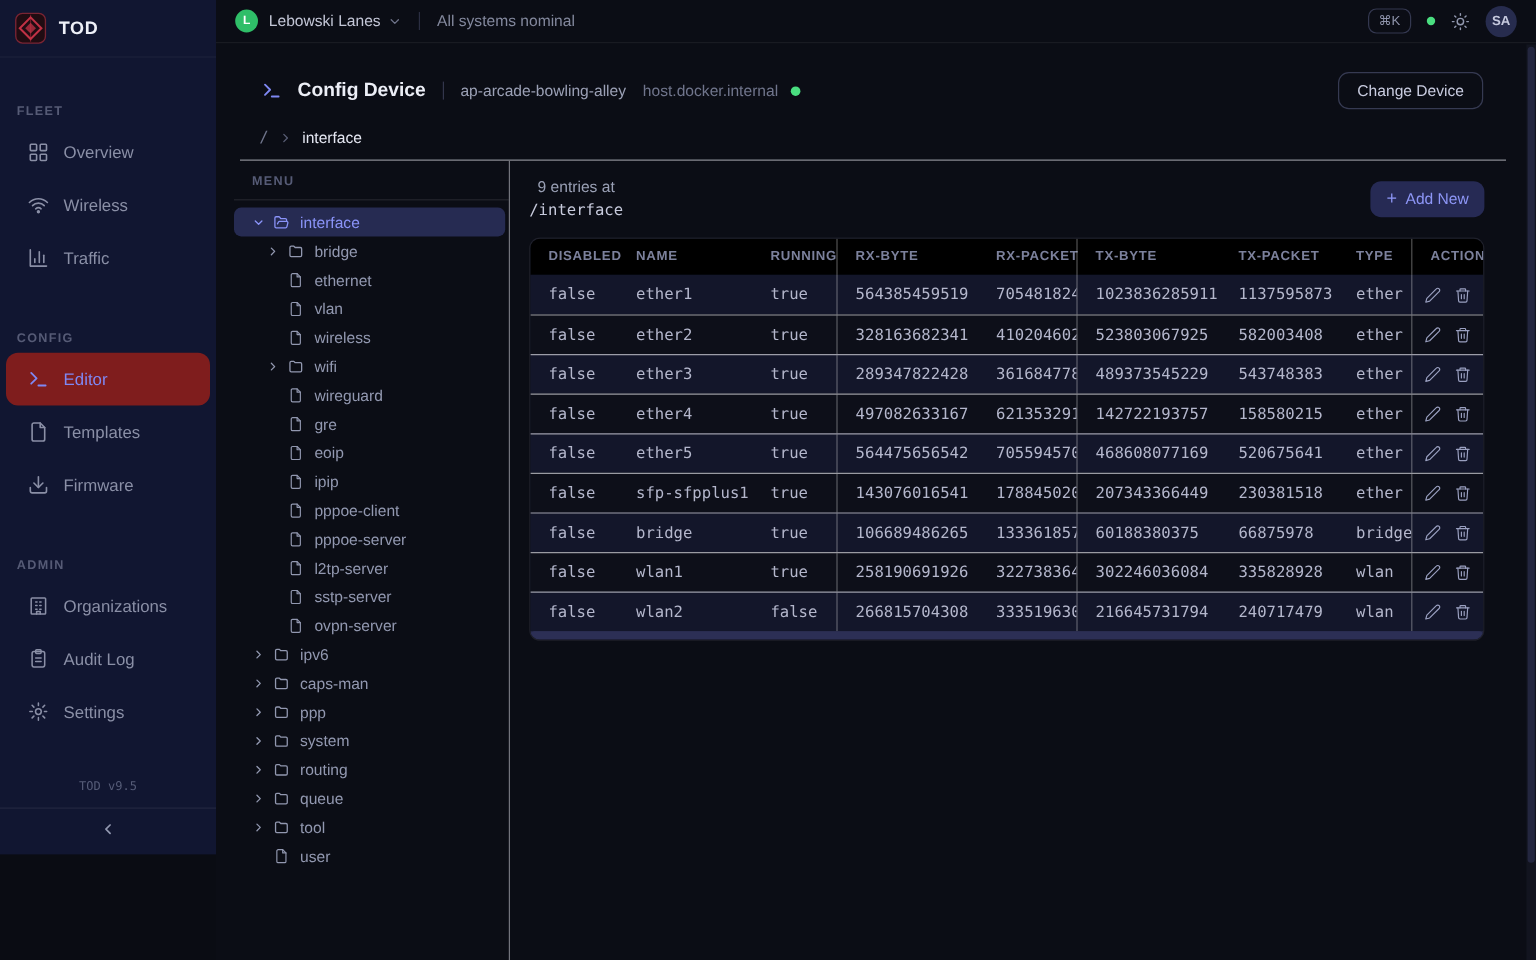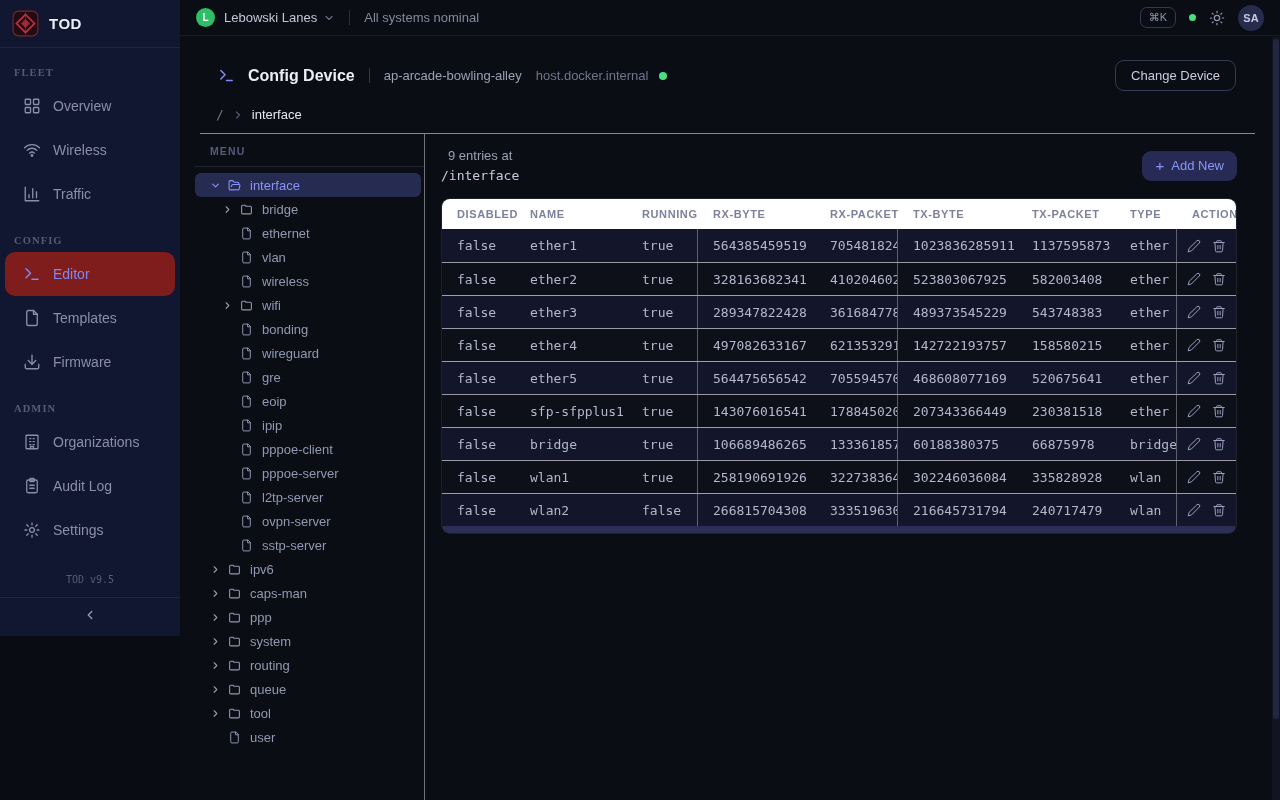--- a/index.html
+++ b/index.html
@@ -6,30 +6,30 @@
   html,body { width:1280px; height:800px; overflow:hidden; }
   body {
     font-family: "Liberation Sans", sans-serif;
     background:#0a0c13; color:#c7cada; font-size:13px;
     display:flex;
   }
   .mono { font-family:"DejaVu Sans Mono", monospace; }
 
   
   .sidebar {
-    width:180px; min-width:180px; height:636px; background:#111631;
+    width:180px; min-width:180px; height:712px; background:#111631;
     display:flex; flex-direction:column; position:relative; z-index:2;
   }
   .logo-row { height:48px; display:flex; align-items:center; gap:10px; padding-left:12px;
     border-bottom:1px solid rgba(255,255,255,0.06); cursor:pointer; }
   .logo-ico svg { width:27px; height:27px; display:block; }
   .brand-name { font-weight:700; font-size:15px; color:#eef0f8; letter-spacing:0.5px; }
   .nav { flex:0 0 auto; }
-  .nav-label { margin:19px 0 6px 14px; font-size:10.5px; font-weight:700; letter-spacing:1.1px;
-    color:#565b76; text-transform:uppercase;font-family:Liberation Serif, serif; }
+  .nav-label { margin:39px 0 6px 14px; font-size:10.5px; font-weight:700; letter-spacing:1.1px;
+    color:#565b76; text-transform:uppercase; }
   .nav-item { height:44px; display:flex; align-items:center; gap:12px; padding-left:18px;
     color:#8a8fa6; cursor:pointer; margin:0 5px; border-radius:10px; }
   .nav-item .nav-ico { display:flex; }
   .nav-item svg { width:18px; height:18px; }
   .nav-item span.txt { font-size:14px; }
   .nav-item.active { background:#7f1d1d; color:#7f88f3; }
   .sidebar-foot { margin-top:auto; }
   .version { text-align:center; font-size:10px; color:#565c78; padding:8px 0 12px; }
   .collapse-row { border-top:1px solid rgba(255,255,255,0.07); padding:10px 0 14px; display:flex; justify-content:center; }
   .collapse-btn { color:#9298b0; cursor:pointer; display:flex; }
@@ -98,21 +98,21 @@
   .entries-summary { color:#9aa0b5; font-size:13px; display:flex; gap:5px; align-items:center;flex-direction:column; }
   .entries-path { color:#c8cbdd; font-size:13px; }
   .add-new { margin-left:auto; background:#262a54; color:#8d96f6; border:none; border-radius:9px;
     height:30px; padding:0 13px; font-size:13px; font-family:inherit; cursor:pointer;
     display:flex; align-items:center; gap:7px; }
   .add-plus { font-size:15px; line-height:1; }
 
   .table-wrap { width:796px; border-radius:9px; overflow:hidden; border:1px solid rgba(255,255,255,0.07);
     background:#0e101b; }
   .tgrid { display:grid; grid-template-columns:73px 112px 70px 118px 82px 120px 98px 61px 1fr; align-items:center; }
-  .thead { background:#ffffff; height:30px; }
+  .thead { background:#000000; height:30px; }
   .th { font-size:11px; font-weight:700; letter-spacing:0.6px; color:#7c819c; padding-left:15px;
     text-transform:uppercase; white-space:nowrap; }
   .th.c8 { text-align:right; padding-right:6px; }
   .tr { height:33px; border-top:1px solid rgba(248,249,253,0.60); }
   .tr:first-child { border-top:none; }
   .tr.odd  { background:#13162a; }
   .tr.even { background:#0d0f19; }
   .td { font-family:"DejaVu Sans Mono", monospace; font-size:13px; color:#b4b7cc; padding-left:15px;
     white-space:nowrap; overflow:hidden; }
   .c3, .c5, .c8 { border-left:1px solid rgba(255,255,255,0.32); height:100%; display:flex; align-items:center; }
@@ -376,30 +376,20 @@
             <span class="tree-text">wifi</span>
           </div>
           <div class="tree-item d1">
             <span class="tree-chev"></span>
             <span class="tree-ico">
               <svg viewBox="0 0 24 24" fill="none" stroke="currentColor" stroke-linecap="round" stroke-linejoin="round" stroke-width="1.8">
                 <path d="M14 2H7a2 2 0 0 0-2 2v16a2 2 0 0 0 2 2h10a2 2 0 0 0 2-2V7z"></path>
                 <path d="M14 2v5h5"></path>
               </svg>
             </span>
-            <span class="tree-text">bonding</span>
-          </div>
-          <div class="tree-item d1">
-            <span class="tree-chev"></span>
-            <span class="tree-ico">
-              <svg viewBox="0 0 24 24" fill="none" stroke="currentColor" stroke-linecap="round" stroke-linejoin="round" stroke-width="1.8">
-                <path d="M14 2H7a2 2 0 0 0-2 2v16a2 2 0 0 0 2 2h10a2 2 0 0 0 2-2V7z"></path>
-                <path d="M14 2v5h5"></path>
-              </svg>
-            </span>
             <span class="tree-text">wireguard</span>
           </div>
           <div class="tree-item d1">
             <span class="tree-chev"></span>
             <span class="tree-ico">
               <svg viewBox="0 0 24 24" fill="none" stroke="currentColor" stroke-linecap="round" stroke-linejoin="round" stroke-width="1.8">
                 <path d="M14 2H7a2 2 0 0 0-2 2v16a2 2 0 0 0 2 2h10a2 2 0 0 0 2-2V7z"></path>
                 <path d="M14 2v5h5"></path>
               </svg>
             </span>
@@ -456,31 +446,31 @@
             <span class="tree-text">l2tp-server</span>
           </div>
           <div class="tree-item d1">
             <span class="tree-chev"></span>
             <span class="tree-ico">
               <svg viewBox="0 0 24 24" fill="none" stroke="currentColor" stroke-linecap="round" stroke-linejoin="round" stroke-width="1.8">
                 <path d="M14 2H7a2 2 0 0 0-2 2v16a2 2 0 0 0 2 2h10a2 2 0 0 0 2-2V7z"></path>
                 <path d="M14 2v5h5"></path>
               </svg>
             </span>
+            <span class="tree-text">sstp-server</span>
+          </div>
+          <div class="tree-item d1">
+            <span class="tree-chev"></span>
+            <span class="tree-ico">
+              <svg viewBox="0 0 24 24" fill="none" stroke="currentColor" stroke-linecap="round" stroke-linejoin="round" stroke-width="1.8">
+                <path d="M14 2H7a2 2 0 0 0-2 2v16a2 2 0 0 0 2 2h10a2 2 0 0 0 2-2V7z"></path>
+                <path d="M14 2v5h5"></path>
+              </svg>
+            </span>
             <span class="tree-text">ovpn-server</span>
-          </div>
-          <div class="tree-item d1">
-            <span class="tree-chev"></span>
-            <span class="tree-ico">
-              <svg viewBox="0 0 24 24" fill="none" stroke="currentColor" stroke-linecap="round" stroke-linejoin="round" stroke-width="1.8">
-                <path d="M14 2H7a2 2 0 0 0-2 2v16a2 2 0 0 0 2 2h10a2 2 0 0 0 2-2V7z"></path>
-                <path d="M14 2v5h5"></path>
-              </svg>
-            </span>
-            <span class="tree-text">sstp-server</span>
           </div>
           <div class="tree-item d0">
             <span class="tree-chev">
               <svg viewBox="0 0 24 24" fill="none" stroke="currentColor" stroke-linecap="round" stroke-linejoin="round" stroke-width="2.4">
                 <path d="M9 6l6 6-6 6"></path>
               </svg>
             </span>
             <span class="tree-ico">
               <svg viewBox="0 0 24 24" fill="none" stroke="currentColor" stroke-linecap="round" stroke-linejoin="round" stroke-width="2">
                 <path d="M3 6a2 2 0 0 1 2-2h4l2 2h8a2 2 0 0 1 2 2v10a2 2 0 0 1-2 2H5a2 2 0 0 1-2-2z"></path>

